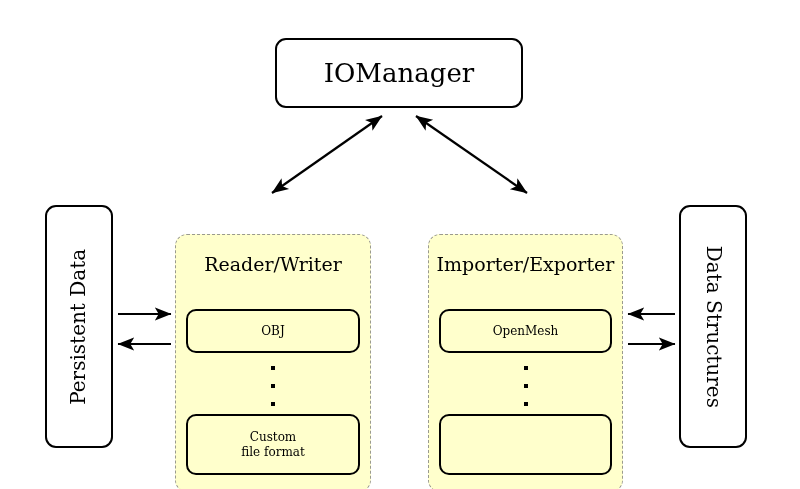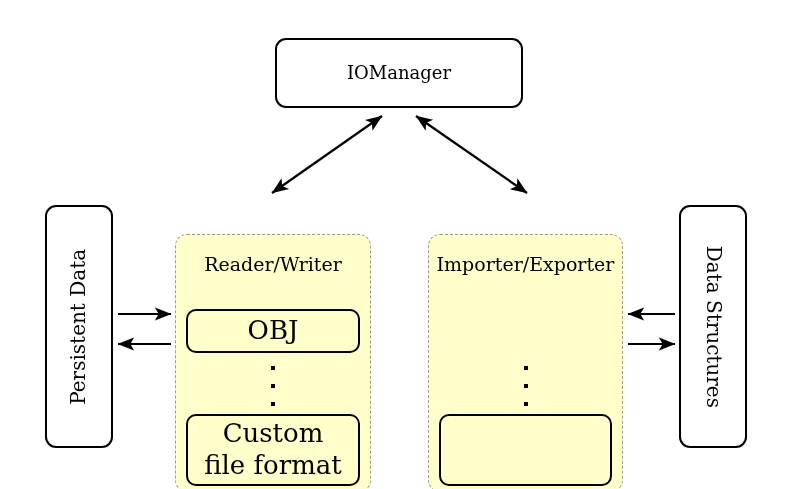--- a/index.html
+++ b/index.html
@@ -29,21 +29,21 @@
     text-align: center;
     color: #000000;
     line-height: 1.18;
   }
 
   #iomanager-node {
     left: 275px;
     top: 38px;
     width: 248px;
     height: 70px;
-    font-size: 18px;
+    font-size: 26px;
   }
 
   
   .side-node {
     width: 68px;
     height: 243px;
     font-size: 20px;
   }
   #persistent-data-node { left: 45px;  top: 205px; }
   #data-structures-node { left: 679px; top: 205px; }
@@ -86,26 +86,26 @@
   .inner-node {
     position: absolute;
     box-sizing: border-box;
     border: 2.4px solid #000000;
     border-radius: 10px;
     background: #ffffcc;
     display: flex;
     align-items: center;
     justify-content: center;
     text-align: center;
-    font-size: 26px;
+    font-size: 12px;
     color: #000000;
     line-height: 1.22;
   }
   .inner-one-line { left: 10px; right: 10px; top: 74px; height: 44px; }
-  .inner-two-line { left: 10px; right: 10px; top: 179px; height: 72px; }
+  .inner-two-line { left: 10px; right: 10px; top: 179px; height: 61px; }
 
   
   .vdots {
     position: absolute;
     left: 0;
     right: 0;
     top: 131px;
     height: 40px;
     display: flex;
     flex-direction: column;
@@ -194,20 +194,23 @@
       <span>
         <span>Custom</span><br>
         <span>file format</span>
       </span>
     </div>
   </div>
 
   <div class="group-panel" id="importer-exporter-panel">
     <div class="group-title">Importer/Exporter</div>
 
+    <div class="inner-node inner-one-line">
+      <span>OpenMesh</span>
+    </div>
 
     <div class="vdots">
       <span></span>
         <span></span>
         <span></span>
     </div>
 
     <div class="inner-node inner-two-line">
       <span>
         <br>

